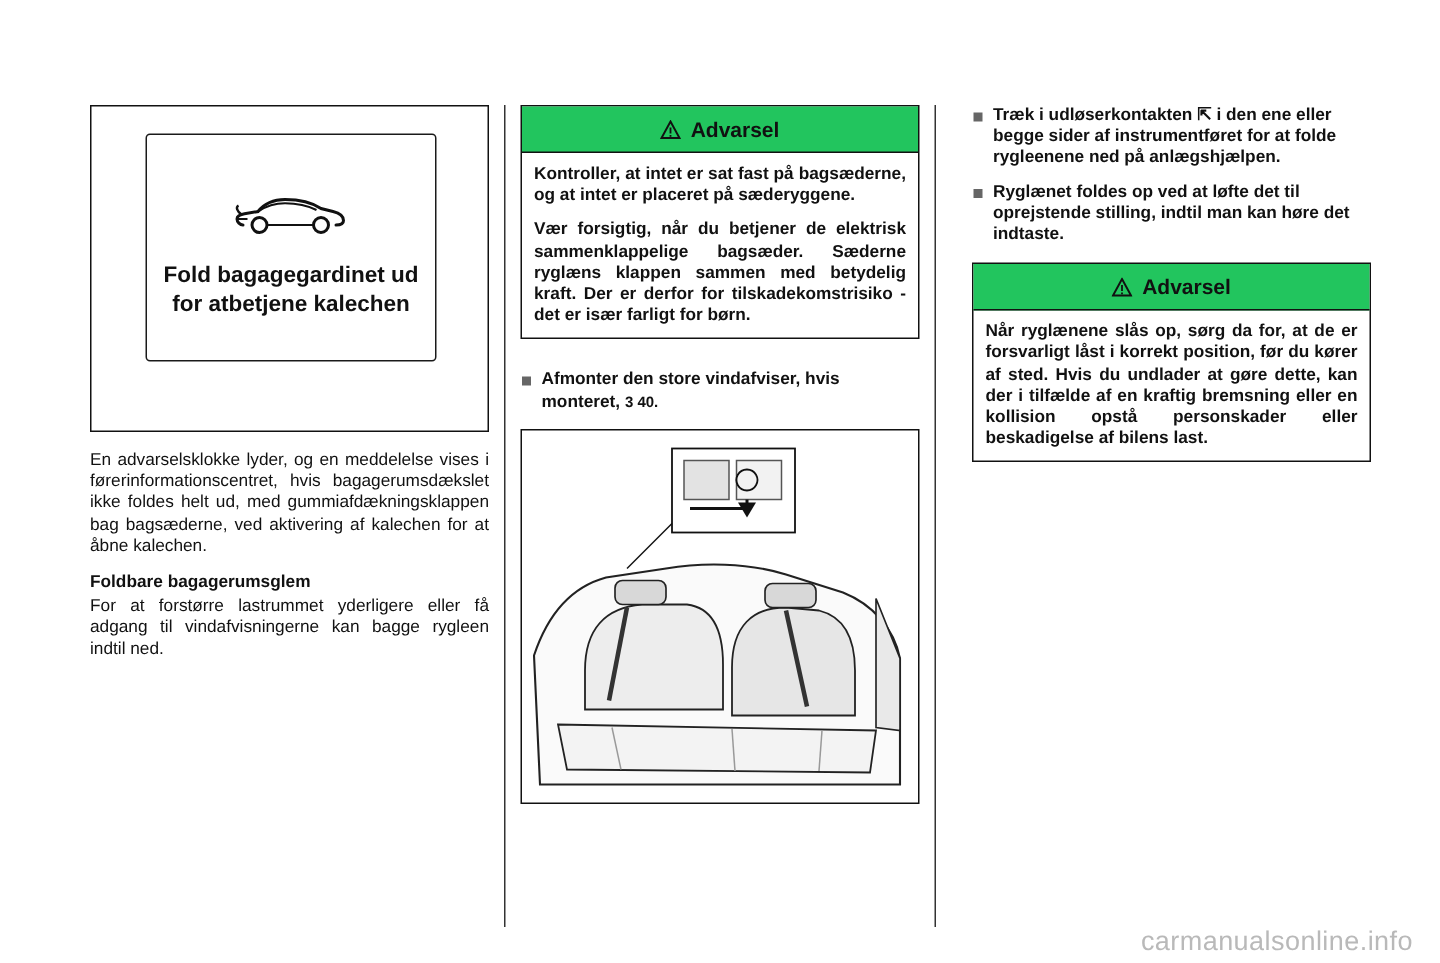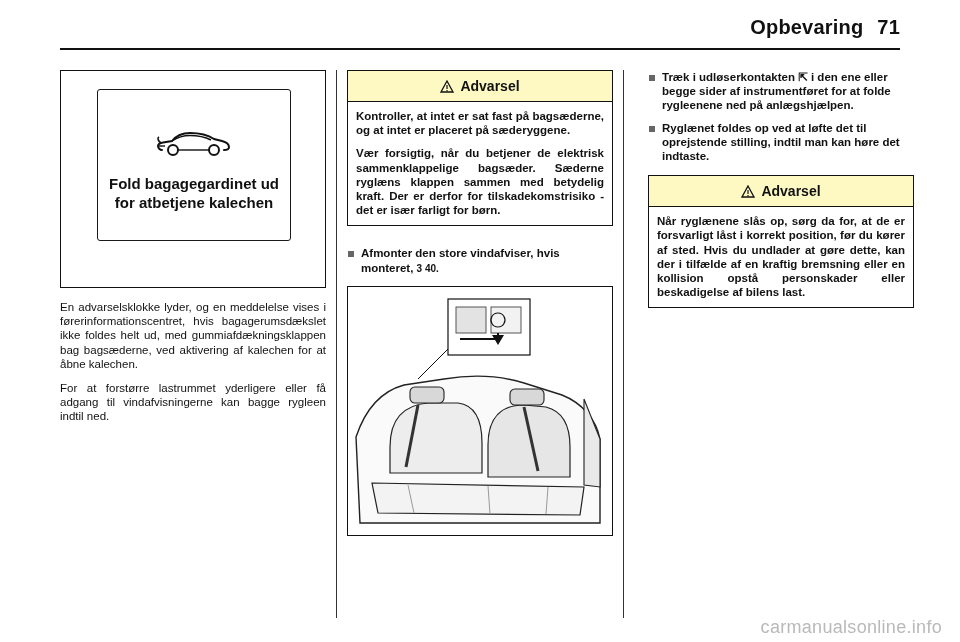--- a/index.html
+++ b/index.html
@@ -126,21 +126,21 @@
     color: #111;
   }
 
   
   .warnbox {
     border: 1px solid #111;
     box-sizing: border-box;
     background: #fff;
   }
   .warnbox-head {
-    background: #fef9c3;
+    background: #22c55e;
     border-bottom: 1px solid #111;
     height: 30px;
     display: flex;
     align-items: center;
     justify-content: center;
     gap: 6px;
   }
   .warn-tri {
     display: inline-block;
   }
@@ -203,26 +203,20 @@
     font-size: 18px;
     color: #b9b9b9;
     letter-spacing: 0.3px;
   }
 </style>
 </head>
 <body>
 
 <div class="page">
 
-  <div class="header">
-    <div class="header-title">
-      <span>Opbevaring</span><span style="display:inline-block;width:14px"></span><span>71</span>
-    </div>
-    <div class="header-rule"></div>
-  </div>
 
   <div class="divider div-1"></div>
   <div class="divider div-2"></div>
 
   <div class="col col-1">
 
     <div class="illus illus-1">
       <div class="illus-inner-frame">
         <svg class="car-icon" viewBox="0 0 76 34">
           <path d="M6 24 C4 24 2 22 2 20 C2 18 4 17 7 16.5 L16 15 C20 10 26 7 34 7 C44 7 52 9 58 13 L66 15 C70 16 73 18 73 21 C73 23 71 24 68 24" fill="none" stroke="#111" stroke-width="2" stroke-linecap="round"></path>
@@ -231,20 +225,21 @@
           <circle cx="17" cy="24" r="5" fill="none" stroke="#111" stroke-width="2"></circle>
           <circle cx="58" cy="24" r="5" fill="none" stroke="#111" stroke-width="2"></circle>
           <path d="M22 24 L53 24" stroke="#111" stroke-width="1.4"></path>
           <path d="M5 17 C2 15 1 12 3 11" fill="none" stroke="#111" stroke-width="1.6"></path>
         </svg>
         <div class="illus-caption">Fold bagagegardinet ud for atbetjene kalechen</div>
       </div>
     </div>
 
     <p class="body">En advarselsklokke lyder, og en meddelelse vises i førerinformationscentret, hvis bagagerumsdækslet ikke foldes helt ud, med gummiafdækningsklappen bag bagsæderne, ved aktivering af kalechen for at åbne kalechen.</p>
+    <p class="subhead">Foldbare bagagerumsglem</p>
     <p class="body last">For at forstørre lastrummet yderligere eller få adgang til vindafvisningerne kan bagge rygleen indtil ned.</p>
   </div>
 
   <div class="col col-2">
 
     <div class="warnbox">
       <div class="warnbox-head">
         <svg class="warn-tri" width="14" height="13" viewBox="0 0 14 13">
           <path d="M7 1 L13 12 L1 12 Z" fill="none" stroke="#111" stroke-width="1.3"></path>
           <rect x="6.4" y="5" width="1.2" height="4" fill="#111"></rect>

